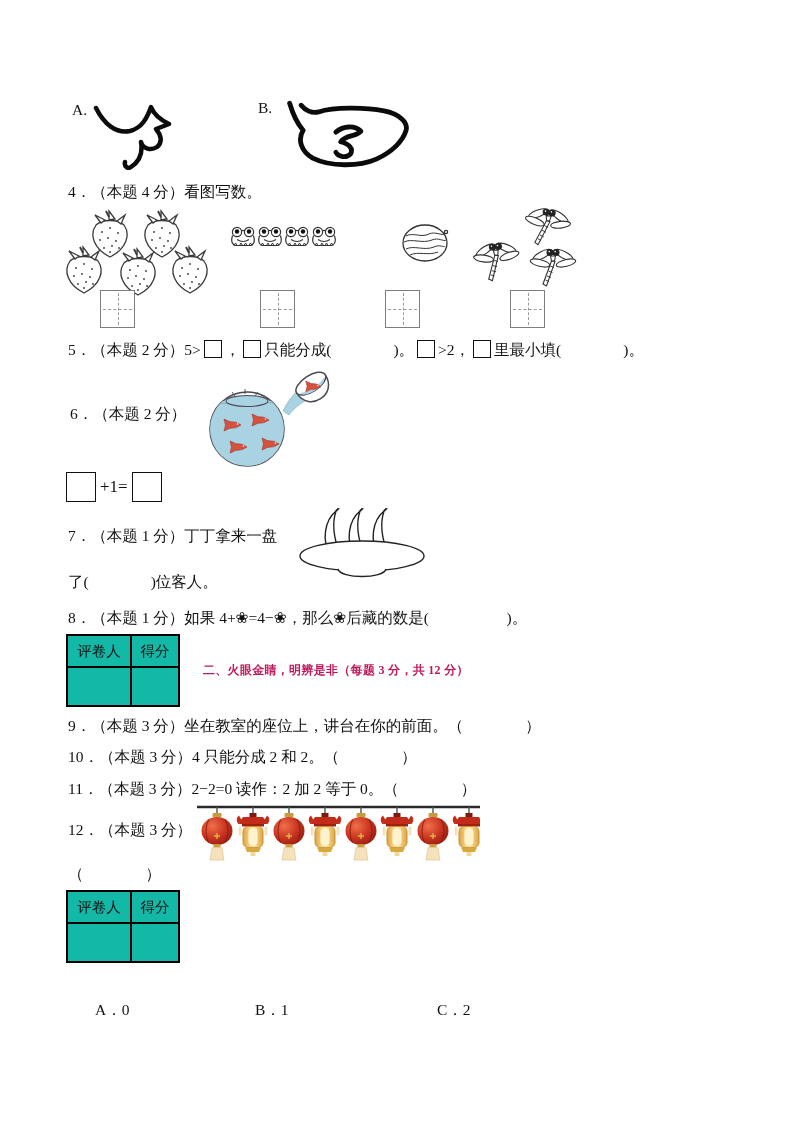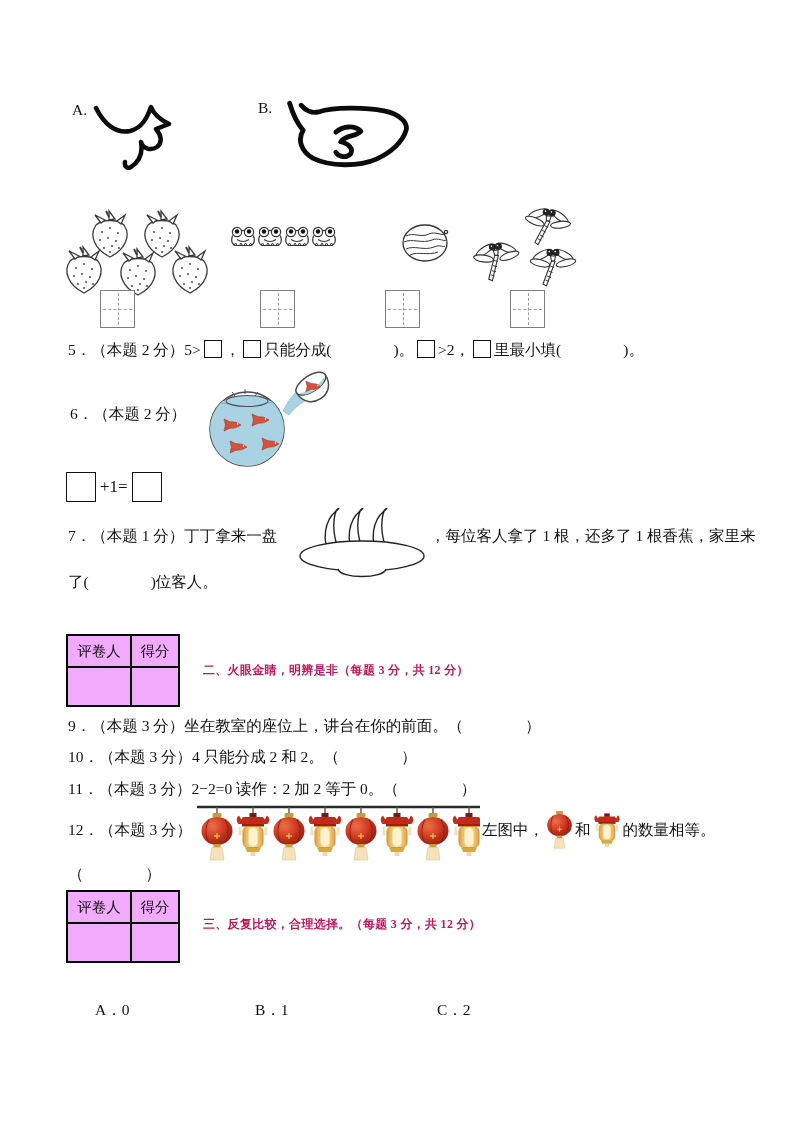--- a/index.html
+++ b/index.html
@@ -9,21 +9,21 @@
   .sec{position:absolute;font-family:Liberation Serif, serif;
        font-weight:700;font-size:12px;letter-spacing:.3px;color:#be185d;white-space:nowrap;}
   .abs{position:absolute;}
   .sq{display:inline-block;width:16px;height:16px;border:1.4px solid #111;background:#fff;
       vertical-align:-3px;margin:0 3px;}
   .eqrow{position:absolute;display:flex;align-items:center;gap:4px;font-size:17px;}
   .eqbox{width:28px;height:28px;border:1.6px solid #111;background:#fff;}
   .gridbox{position:absolute;width:33px;height:36px;border:1.6px solid #7e7e7e;background:#fff;}
   .gridbox .h{position:absolute;left:2px;right:2px;top:50%;border-top:1.4px dashed #9a9a9a;}
   .gridbox .v{position:absolute;top:2px;bottom:2px;left:50%;border-left:1.4px dashed #9a9a9a;}
-  table.score{position:absolute;border-collapse:collapse;background:#f0abfc;}
+  table.score{position:absolute;border-collapse:collapse;background:#14b8a6;}
   table.score td,table.score th{border:2px solid #000;font-weight:400;
       font-size:14.5px;text-align:center;padding:0;}
   table.score th{width:62px;height:30px;}
   table.score th.c2{width:46px;}
   table.score td{height:37px;}
   .flexline{position:absolute;display:flex;align-items:center;gap:2px;font-size:15.5px;white-space:nowrap;}
   svg{display:block;}
   .inline-svg{display:inline-block;}
 </style>
 </head>
@@ -116,20 +116,21 @@
   <div class="t" style="left:72px;top:100px;">A.</div>
   <svg class="abs" style="left:90px;top:98px;" width="115" height="72" viewBox="0 0 115 72">
     <path d="M6,10 C14,26 26,36 40,33 C52,30 57,20 61,9 C64,17 71,22 79,26 L66,31 C71,37 73,44 67,49 C61,53 53,51 51,44 C53,55 50,63 41,69 C38,71 34,69 35,64" fill="none" stroke="#0b0b0b" stroke-width="4.5" stroke-linecap="round" stroke-linejoin="round"></path>
   </svg>
   <div class="t" style="left:258px;top:98px;">B.</div>
   <svg class="abs" style="left:280px;top:96px;" width="130" height="80" viewBox="0 0 135 80">
     <path d="M10,6 C13,16 17,26 24,34 C18,44 22,56 34,63 C52,72 82,72 100,64 C116,57 128,45 131,34 C133,26 124,17 108,14 C88,10 56,10 40,15 C33,17 26,13 22,8" fill="none" stroke="#0b0b0b" stroke-width="5" stroke-linecap="round" stroke-linejoin="round"></path>
     <path d="M58,36 C66,29 78,29 84,35 C78,41 68,39 63,46 C71,48 77,53 73,59 C69,63 61,62 58,57" fill="none" stroke="#0b0b0b" stroke-width="5" stroke-linecap="round" stroke-linejoin="round"></path>
   </svg>
 
+  <div class="t" style="left:68px;top:182px;">4．（本题 4 分）看图写数。</div>
 
   <svg class="abs" style="left:62px;top:208px;" width="160" height="90" viewBox="0 0 160 90">
     <use href="#strawberry" x="26" y="0"></use>
       <use href="#strawberry" x="78" y="0"></use>
     <use href="#strawberry" x="0" y="36"></use>
       <use href="#strawberry" x="54" y="38"></use>
       <use href="#strawberry" x="106" y="36"></use>
   </svg>
 
   <svg class="abs" style="left:230px;top:218px;" width="108" height="46" viewBox="0 0 108 46">
@@ -215,23 +216,23 @@
       <path d="M34,46 C26,33 28,13 40,3 C36,15 38,31 44,46 Z"></path>
         <path d="M40,3 l3,-3" stroke-width="1.8"></path>
       <path d="M58,46 C50,33 52,13 64,3 C60,15 62,31 68,46 Z"></path>
         <path d="M64,3 l3,-3" stroke-width="1.8"></path>
       <path d="M82,46 C74,33 76,13 88,3 C84,15 86,31 92,46 Z"></path>
         <path d="M88,3 l3,-3" stroke-width="1.8"></path>
       <ellipse cx="66" cy="48" rx="62" ry="15"></ellipse>
       <path d="M42,61 C44,71 88,71 90,61" fill="#fff"></path>
     </g>
   </svg>
-  <div class="t" style="left:430px;top:526px;">，每位客人拿了 1 根，还多了 1 根香蕉，家里来</div>
   <div class="t" style="left:68px;top:572px;">了(　　　　)位客人。</div>
 
+  <div class="t" style="left:68px;top:608px;">8．（本题 1 分）如果 4+❀=4−❀，那么❀后藏的数是(　　　　　)。</div>
 
   <table class="score" style="left:66px;top:634px;">
     <tbody>
         <tr>
       <th>评卷人</th>
       <th class="c2">得分</th>
     </tr>
     <tr>
       <td></td>
       <td></td>
@@ -257,44 +258,32 @@
       <use href="#lant-palace" transform="translate(128,9)"></use>
       <line x1="164" y1="3" x2="164" y2="10" stroke="#555" stroke-width="1.4"></line>
       <use href="#lant-round" transform="translate(164,9)"></use>
       <line x1="200" y1="3" x2="200" y2="10" stroke="#555" stroke-width="1.4"></line>
       <use href="#lant-palace" transform="translate(200,9)"></use>
       <line x1="236" y1="3" x2="236" y2="10" stroke="#555" stroke-width="1.4"></line>
       <use href="#lant-round" transform="translate(236,9)"></use>
       <line x1="272" y1="3" x2="272" y2="10" stroke="#555" stroke-width="1.4"></line>
       <use href="#lant-palace" transform="translate(272,9)"></use>
     </svg>
-  <div class="flexline" style="left:482px;top:808px;height:44px;">
-    <span>左图中，</span>
-    <svg class="inline-svg" width="27" height="40" viewBox="-17 -1 34 50">
-        <use href="#lant-round"></use>
-      </svg>
-    <span>和</span>
-    <svg class="inline-svg" width="28" height="37" viewBox="-18 -1 36 46">
-        <use href="#lant-palace"></use>
-      </svg>
-    <span>的数量相等。</span>
-  </div>
   <div class="t" style="left:68px;top:864px;">（　　　　）</div>
 
   <table class="score" style="left:66px;top:890px;">
     <tbody>
         <tr>
       <th>评卷人</th>
       <th class="c2">得分</th>
     </tr>
     <tr>
       <td></td>
       <td></td>
     </tr>
   </tbody>
     </table>
-  <div class="sec" style="left:203px;top:916px;">三、反复比较，合理选择。（每题 3 分，共 12 分）</div>
 
   <div class="t" style="left:95px;top:1000px;">A．0</div>
   <div class="t" style="left:255px;top:1000px;">B．1</div>
   <div class="t" style="left:437px;top:1000px;">C．2</div>
 
 </div>
 
 </body></html>

